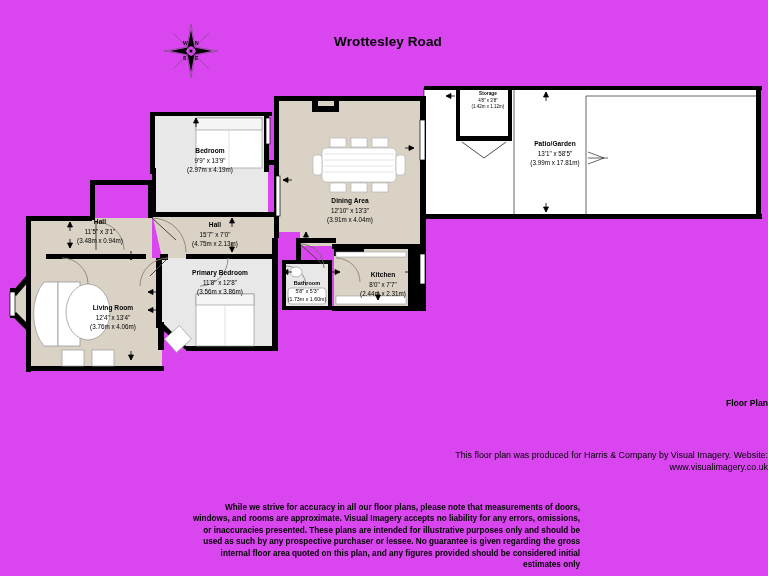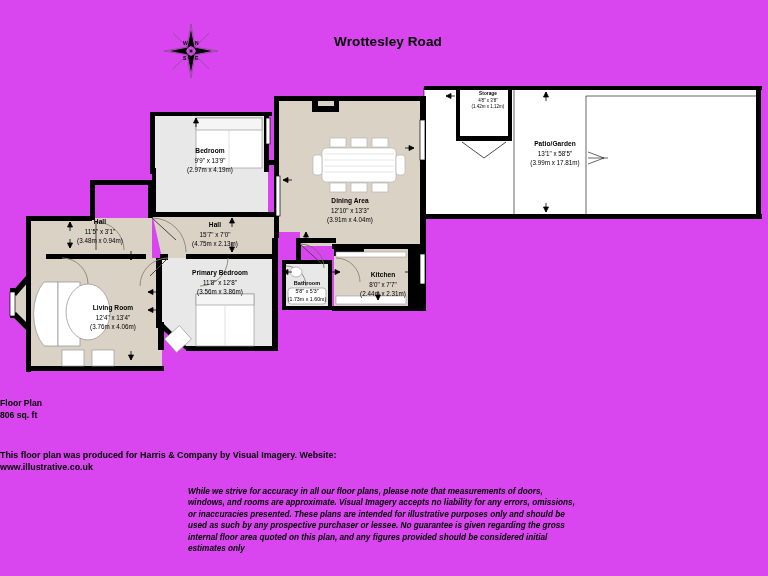--- a/index.html
+++ b/index.html
@@ -49,44 +49,43 @@
     top: 0;
     width: 768px;
     height: 392px;
   }
 
   
   .center-block {
     position: absolute;
     left: 0;
     width: 768px;
-    text-align: left;
+    text-align: right;
   }
   #area-block {
     top: 398px;
     font-size: 8.6px;
     font-weight: bold;
     line-height: 11.6px;
   }
   #credit-block {
     top: 449px;
     font-size: 8.9px;
-    font-weight: bold;
+    font-weight: normal;
     line-height: 12.2px;
   }
   #disclaimer-block {
     top: 486px;
     font-size: 8.2px;
     font-weight: bold;
     line-height: 11.4px;
   }
   #disclaimer-inner {
     width: 392px;
-    margin: 0 auto;
-    font-style: italic;
+    margin: 16px auto;
   }
 
   
   .room-label {
     position: absolute;
     text-align: center;
     line-height: 9.6px;
     white-space: nowrap;
     pointer-events: none;
   }
@@ -402,25 +401,24 @@
   </div>
 
   <div class="room-label" style="left:495px; top:139px; width:120px;">
     <span class="rl-name">Patio/Garden</span>
     <span class="rl-imp">13'1" x 58'5"</span>
     <span class="rl-met">(3.99m x 17.81m)</span>
   </div>
 
   <div id="area-block" class="center-block">
     <div>Floor Plan</div>
-    <div>806 sq. ft</div>
   </div>
 
   <div id="credit-block" class="center-block">
     <div>This floor plan was produced for Harris &amp; Company by Visual Imagery. Website:</div>
-    <div>www.illustrative.co.uk</div>
+    <div>www.visualimagery.co.uk</div>
   </div>
 
   <div id="disclaimer-block" class="center-block">
     <div id="disclaimer-inner">While we strive for accuracy in all our floor plans, please note that measurements of doors, windows, and rooms are approximate. Visual Imagery accepts no liability for any errors, omissions, or inaccuracies presented. These plans are intended for illustrative purposes only and should be used as such by any prospective purchaser or lessee. No guarantee is given regarding the gross internal floor area quoted on this plan, and any figures provided should be considered initial estimates only</div>
   </div>
 
 </div>
 
 </body></html>

